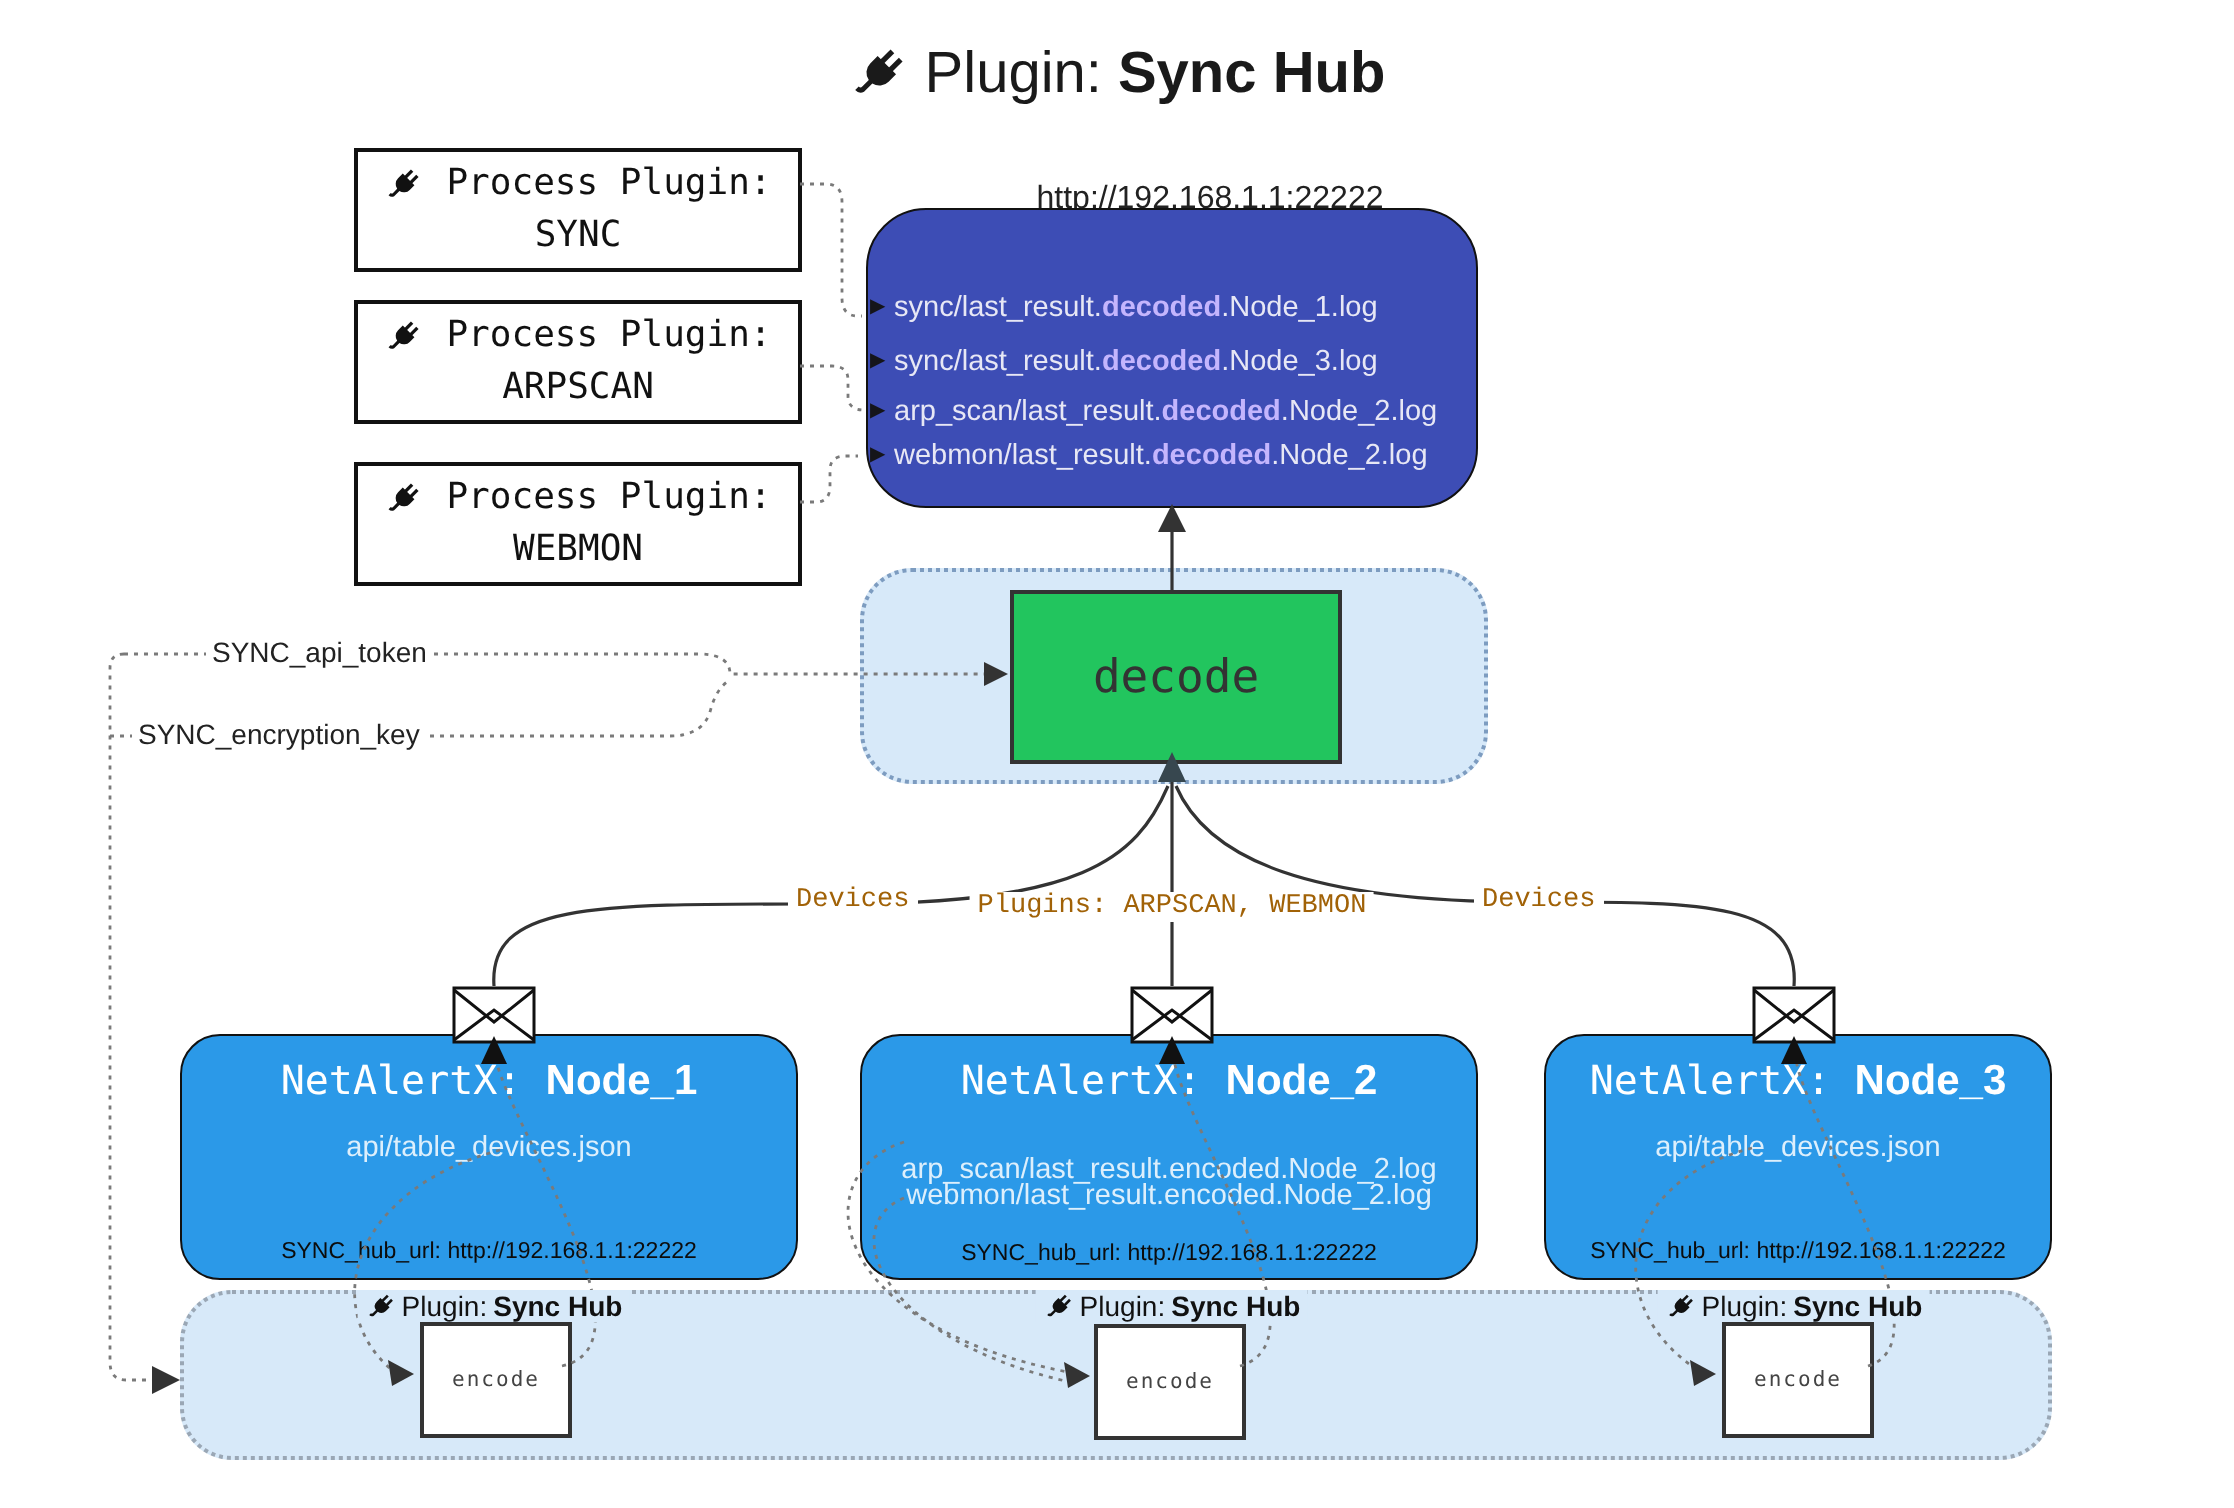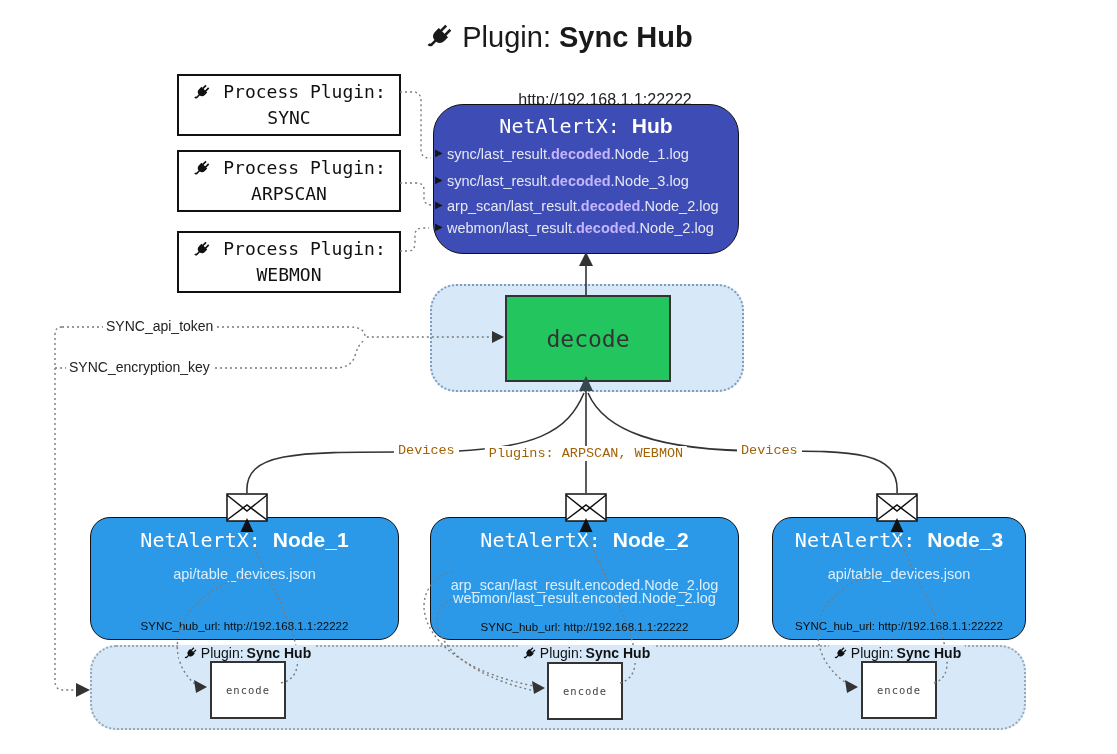--- a/index.html
+++ b/index.html
@@ -109,23 +109,20 @@
             <path d="M6.8 7 h10.4 v4.2 a5.2 5.2 0 0 1 -4.1 5.1 V21 a3 3 0 0 1 -3 2 l0 -2 a1 1 0 0 0 1 -1 v-3.7 A5.2 5.2 0 0 1 6.8 11.2 z"></path>
           </g>
         </svg>
       <span>Process Plugin:</span>
     </div>
     <div>WEBMON</div>
   </div>
 
   <div class="hub-url">http://192.168.1.1:22222</div>
   <div class="hub">
-    <div class="hub-title">
-      <span class="mono20">NetAlertX: </span><b>Hub</b>
-    </div>
     <div class="hub-line" style="top:41px"><span class="bullet">▶</span><span>sync/last_result.</span><b>decoded</b><span>.Node_1.log</span></div>
     <div class="hub-line" style="top:68px"><span class="bullet">▶</span><span>sync/last_result.</span><b>decoded</b><span>.Node_3.log</span></div>
     <div class="hub-line" style="top:93px"><span class="bullet">▶</span><span>arp_scan/last_result.</span><b>decoded</b><span>.Node_2.log</span></div>
     <div class="hub-line" style="top:115px"><span class="bullet">▶</span><span>webmon/last_result.</span><b>decoded</b><span>.Node_2.log</span></div>
   </div>
 
   <div class="decode-wrap"></div>
   <div class="decode-box">decode</div>
 
   <div class="node" style="left:90px;width:307px">

